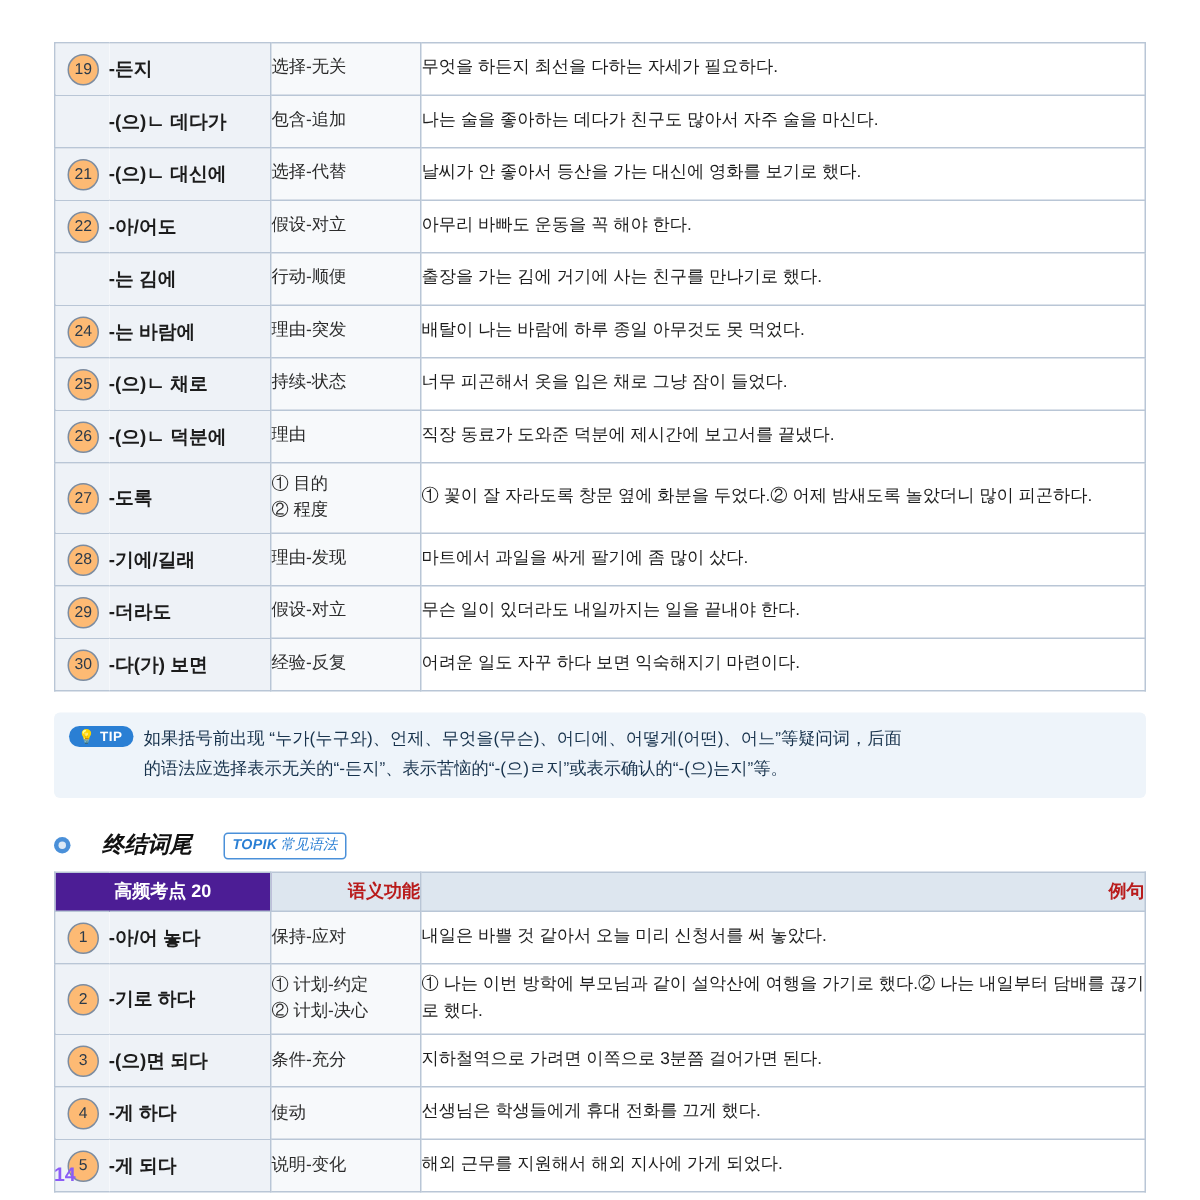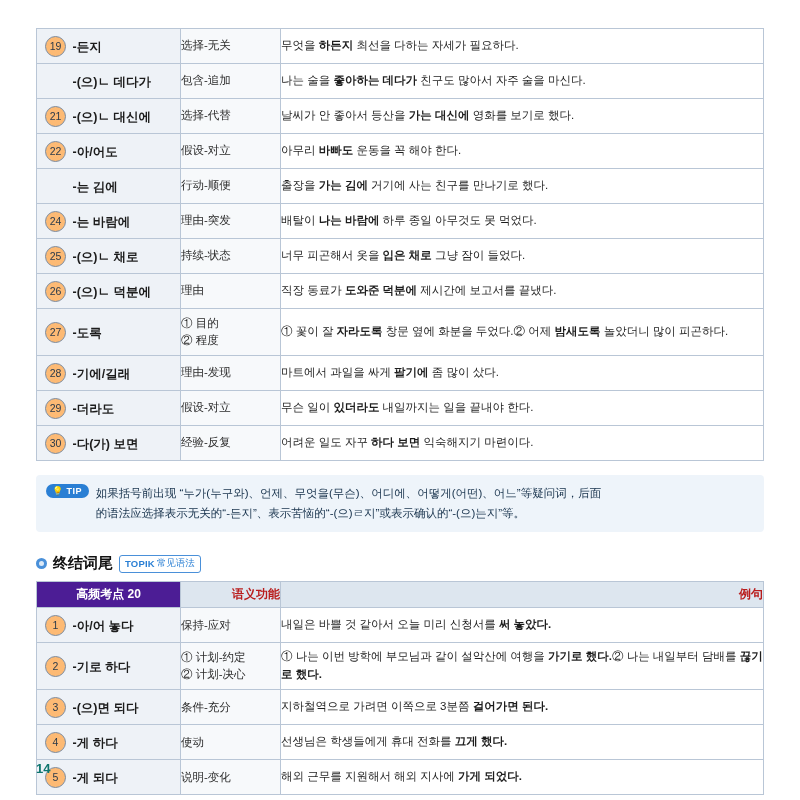--- a/index.html
+++ b/index.html
@@ -78,21 +78,21 @@
     padding: 5px 8px;
     line-height: 1.5;
   }
   .cell-ex {
     background: #ffffff;
     font-size: 11.5px;
     color: #1d1d1d;
     padding: 5px 9px;
     line-height: 1.55;
   }
-  .cell-ex b { font-weight: bold; }
+  .cell-ex b { font-weight: normal; }
   .cell-fn .sub { display: block; }
   .tall .cell-grammar, .tall .cell-fn, .tall .cell-ex { height: 46px; }
 
   
   .tip-wrap {
     margin-top: 14px;
     background: #eef4fa;
     border-radius: 4px;
     padding: 8px 10px 9px 10px;
     position: relative;
@@ -121,21 +121,22 @@
     font-size: 11.5px;
     line-height: 1.75;
     color: #17324c;
   }
 
   
   .section-head {
     margin-top: 22px;
     display: flex;
     align-items: center;
-    gap: 6px;
+    gap: 21px;
+    font-style: italic;
   }
   .sec-dot {
     width: 11px; height: 11px;
     border-radius: 50%;
     background: #4a90d9;
     position: relative;
     flex: 0 0 auto;
   }
   .sec-dot::after {
     content: "";
@@ -177,24 +178,24 @@
     color: #b91c1c;
     font-size: 12px;
     font-weight: bold;
     text-align: right;
     height: 25px;
   }
   
   .page-num {
     position: absolute;
     left: 36px;
-    bottom: 24px;
+    bottom: 10px;
     font-size: 13px;
     font-weight: bold;
-    color: #0f766e;
+    color: #8b5cf6;
   }
   .tbl2 { margin-top: 8px; }
   .tbl2 col.c-num { width: 36px; }
   .tbl2 col.c-form { width: 108px; }
   .tbl2 col.c-fn { width: 100px; }
 </style>
 </head>
 <body>
 
 <div class="page">

